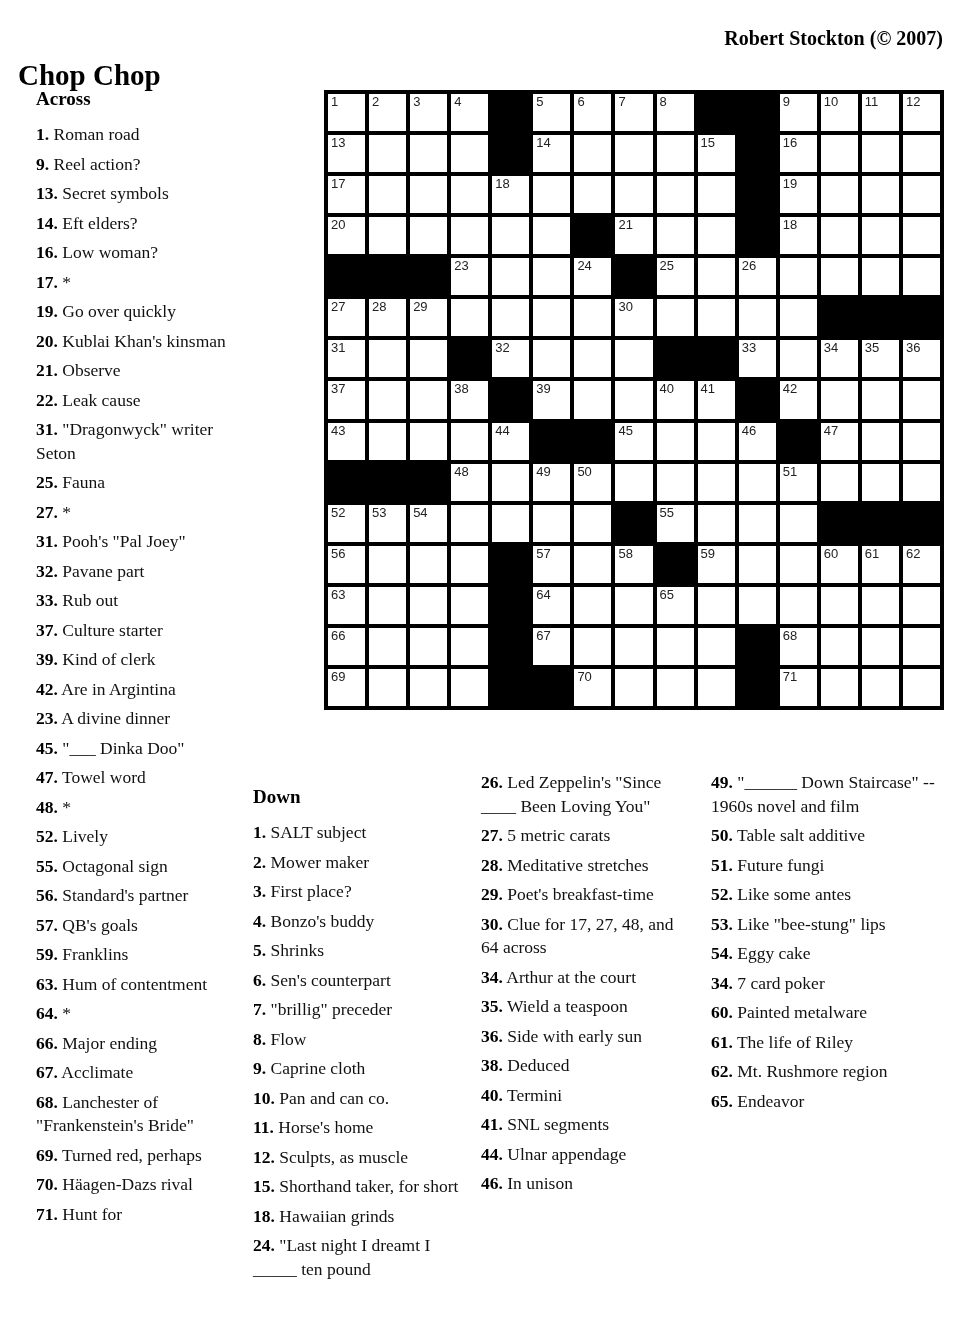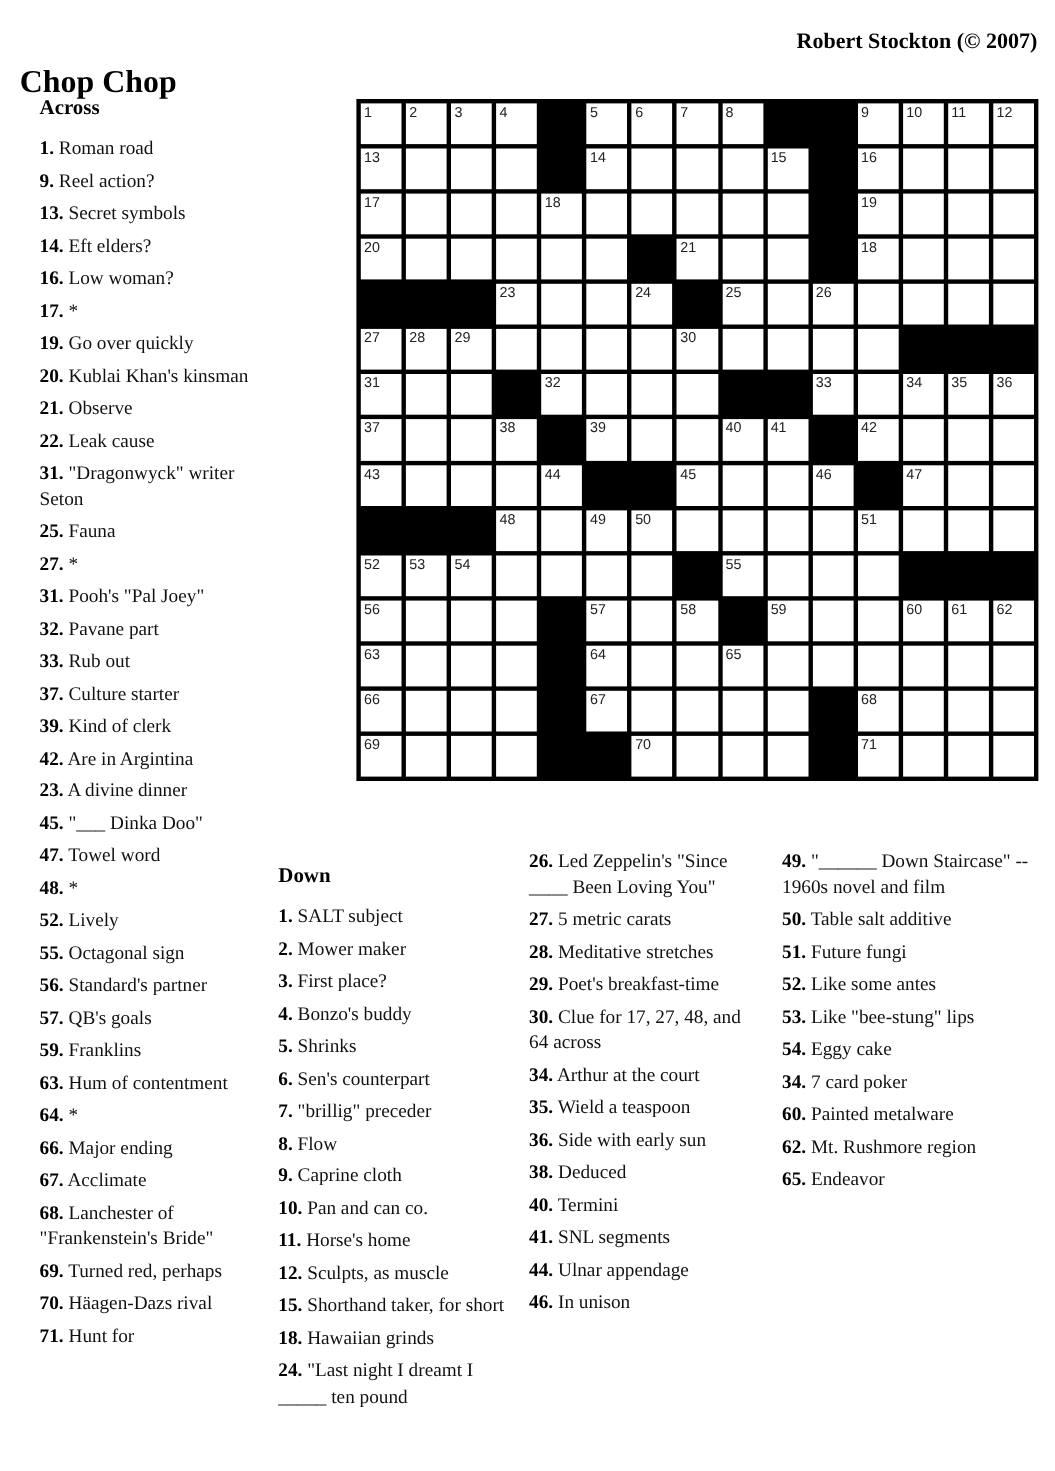--- a/index.html
+++ b/index.html
@@ -512,16 +512,17 @@
 <div class="col" id="col-down-c">
   <div>
       <p class="clue"><b>49.</b> "______ Down Staircase" -- 1960s novel and film</p>
       <p class="clue"><b>50.</b> Table salt additive</p>
       <p class="clue"><b>51.</b> Future fungi</p>
       <p class="clue"><b>52.</b> Like some antes</p>
       <p class="clue"><b>53.</b> Like "bee-stung" lips</p>
       <p class="clue"><b>54.</b> Eggy cake</p>
       <p class="clue"><b>34.</b> 7 card poker</p>
       <p class="clue"><b>60.</b> Painted metalware</p>
+      <p class="clue"><b>61.</b> The life of Riley</p>
       <p class="clue"><b>62.</b> Mt. Rushmore region</p>
       <p class="clue"><b>65.</b> Endeavor</p>
     </div>
 </div>
 
 </body></html>

